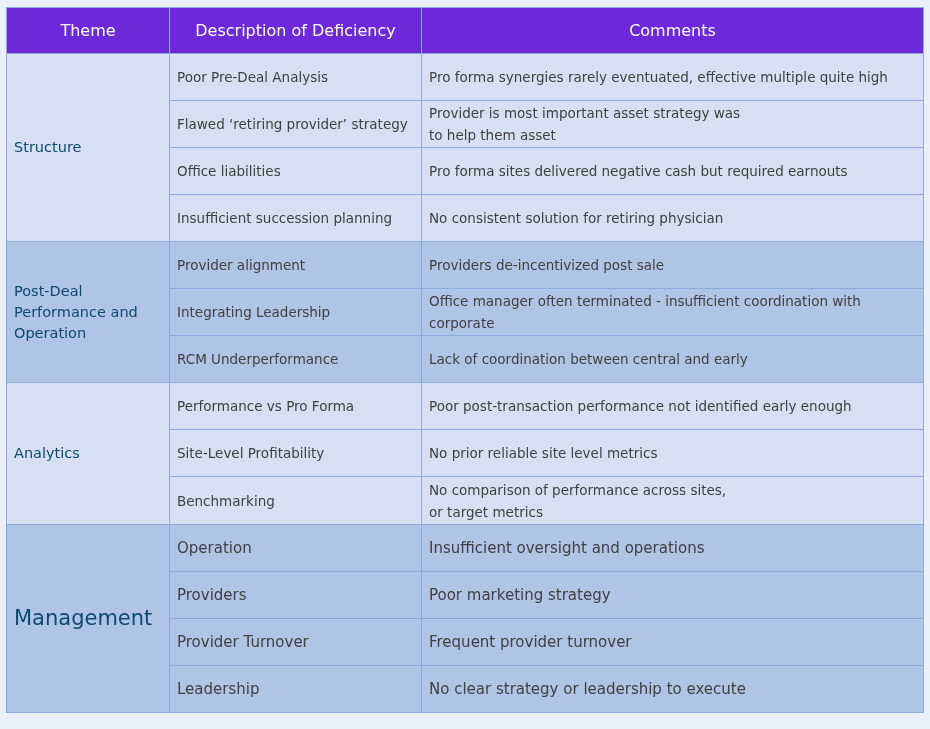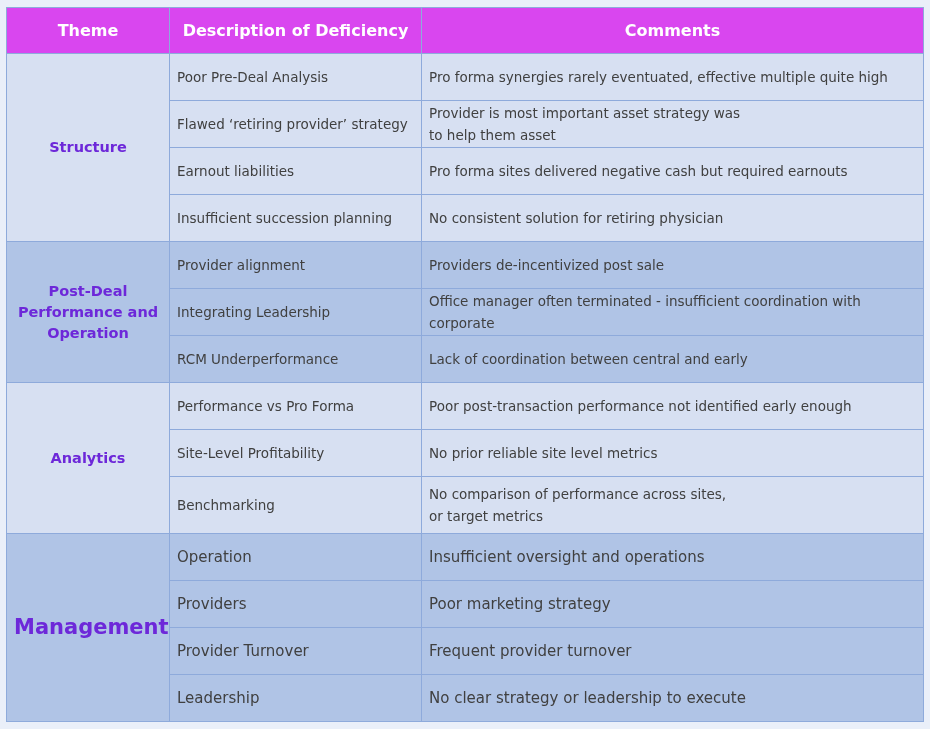--- a/index.html
+++ b/index.html
@@ -18,32 +18,32 @@
     table-layout: fixed;
     font-size: 13.5px;
     color: #404040;
   }
   th, td {
     border: 1px solid #8eaadb;
     padding: 0 7px;
     vertical-align: middle;
   }
   th {
-    background: #d946ef;
+    background: #6d28d9;
     color: #ffffff;
-    font-weight: bold;
+    font-weight: normal;
     font-size: 16px;
     height: 45px;
     text-align: center;
   }
   td.theme {
-    text-align: center;
-    font-weight: bold;
+    text-align: left;
+    font-weight: normal;
     font-size: 14.5px;
-    color: #6d28d9;
+    color: #0c4a6e;
     line-height: 21px;
   }
   td { line-height: 22px; }
   tr.light td { background: #d7e0f2; }
   tr.dark td { background: #b0c4e6; }
   tr.r { height: 47px; }
   tr.big td { font-size: 15px; }
   tr.big td.theme { font-size: 21px; }
 </style>
 </head>
@@ -67,21 +67,21 @@
     <tr class="light r">
       <td class="theme" rowspan="4">Structure</td>
       <td>Poor Pre-Deal Analysis</td>
       <td>Pro forma synergies rarely eventuated, effective multiple quite high</td>
     </tr>
     <tr class="light r">
       <td>Flawed ‘retiring provider’ strategy</td>
       <td><span>Provider is most important asset strategy was</span><br><span>to help them asset</span></td>
     </tr>
     <tr class="light r">
-      <td>Earnout liabilities</td>
+      <td>Office liabilities</td>
       <td>Pro forma sites delivered negative cash but required earnouts</td>
     </tr>
     <tr class="light r">
       <td>Insufficient succession planning</td>
       <td>No consistent solution for retiring physician</td>
     </tr>
 
     <tr class="dark r">
       <td class="theme" rowspan="3"><span>Post-Deal</span><br><span>Performance and</span><br><span>Operation</span></td>
       <td>Provider alignment</td>
@@ -98,21 +98,21 @@
 
     <tr class="light r">
       <td class="theme" rowspan="3">Analytics</td>
       <td>Performance vs Pro Forma</td>
       <td>Poor post-transaction performance not identified early enough</td>
     </tr>
     <tr class="light r">
       <td>Site-Level Profitability</td>
       <td>No prior reliable site level metrics</td>
     </tr>
-    <tr class="light" style="height:57px">
+    <tr class="light" style="height:48px">
       <td>Benchmarking</td>
       <td><span>No comparison of performance across sites,</span><br><span>or target metrics</span></td>
     </tr>
 
     <tr class="dark r big">
       <td class="theme" rowspan="4">Management</td>
       <td>Operation</td>
       <td>Insufficient oversight and operations</td>
     </tr>
     <tr class="dark r big">

